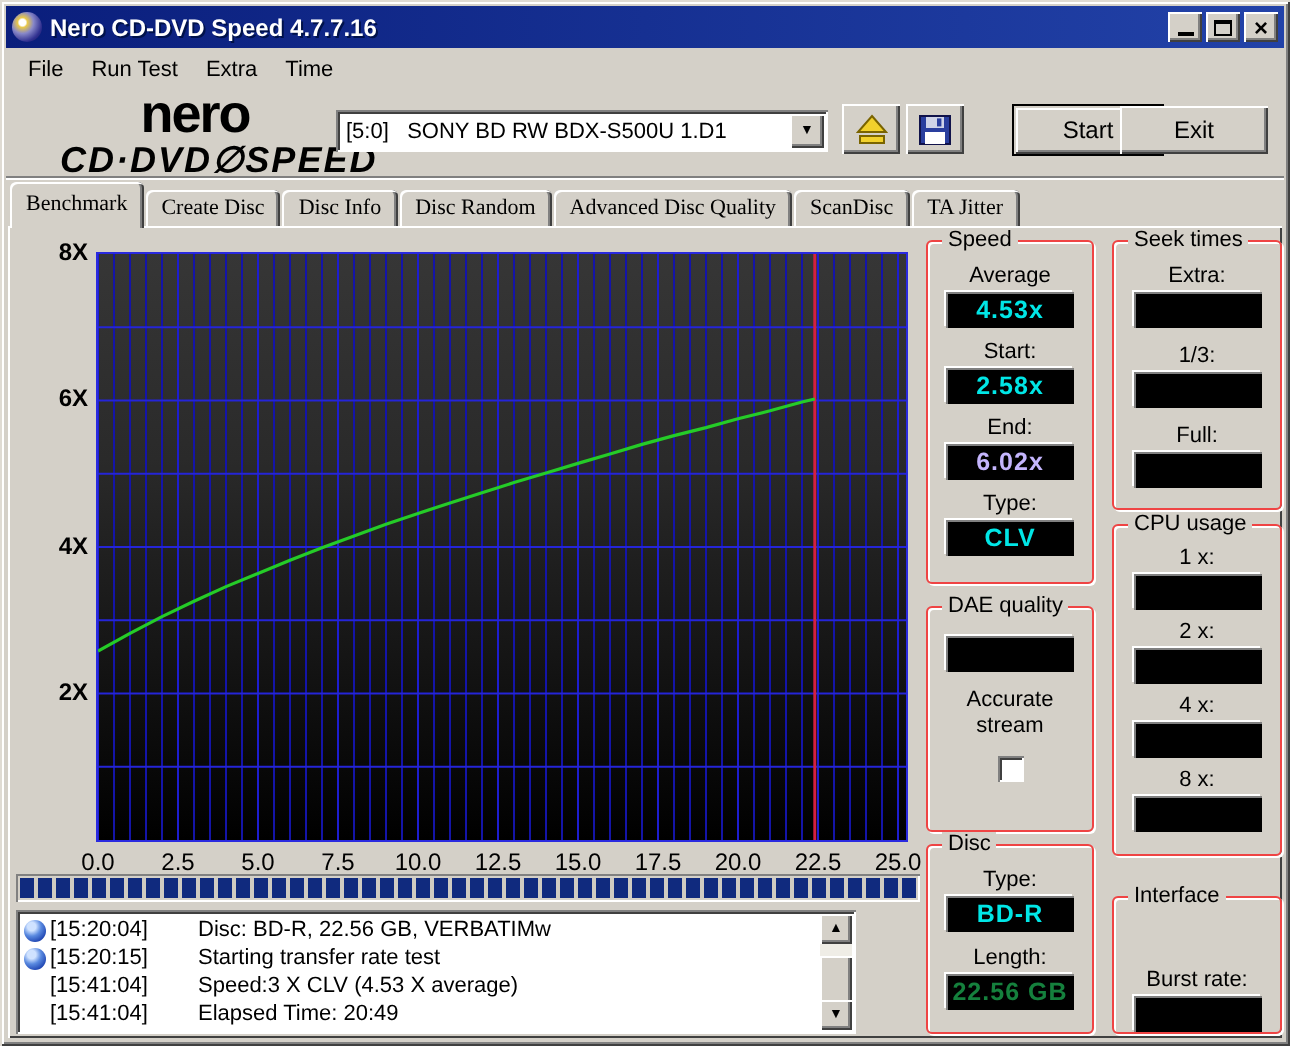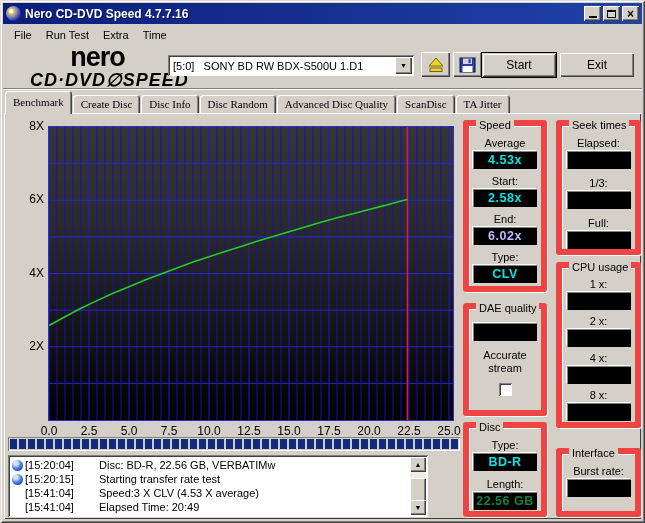--- a/index.html
+++ b/index.html
@@ -44,39 +44,39 @@
   .combo-btn { width:17px; height:17px; margin-right:2px; background:#d4d0c8;
     box-shadow: inset 1px 1px #fff, inset -1px -1px #404040, inset -2px -2px #808080;
     display:flex; align-items:center; justify-content:center; font-size:7px; }
 
   .toolbtn { position:absolute; top:52px; width:29px; height:25px; background:#d4d0c8;
     box-shadow: inset 1px 1px #fff, inset -1px -1px #404040, inset -2px -2px #808080;
     display:flex; align-items:center; justify-content:center; }
   .pushbtn { position:absolute; top:53px; width:74px; height:24px; background:#d4d0c8;
     box-shadow: inset 1px 1px #fff, inset -1px -1px #404040, inset -2px -2px #808080;
     display:flex; align-items:center; justify-content:center; font-size:12px; }
-  .pushbtn.default { outline:1px solid #000; box-shadow: inset 1px 1px #d4d0c8, inset -1px -1px #404040, inset 2px 2px #fff, inset -2px -2px #808080; }
+  .pushbtn.default { outline:1px solid #000; box-shadow: inset 1px 1px #d4d0c8, inset -1px -1px #404040, inset 2px 2px #fff, inset -2px -2px #808080; margin-left: 25px; }
 
   .hsep { position:absolute; left:3px; top:88px; width:639px; height:2px;
     border-top:1px solid #808080; border-bottom:1px solid #fff; }
 
   
   .tabstrip { position:absolute; left:5px; top:92px; height:22px; display:flex; align-items:flex-end;font-family:Liberation Serif, serif; }
   .tab { position:relative; height:19px; padding:3px 8px 0; margin-right:1px; background:#d4d0c8;
     border-radius:3px 3px 0 0;
     box-shadow: inset 1px 1px #fff, inset -1px 0 #404040, inset -2px 0 #808080; }
   .tab.active { height:23px; padding-top:5px; z-index:3;
     box-shadow: inset 1px 1px #fff, inset -1px 0 #404040, inset -2px 0 #808080; }
 
   .tabpage { position:absolute; left:4px; top:113px; width:637px; height:406px;
     box-shadow: inset 1px 1px #fff, inset -1px -1px #404040; background:#d4d0c8; }
 
   
   .ylabels { position:absolute; left:0; top:0; width:40px; height:300px; }
-  .ylabel { position:absolute; right:0; width:40px; text-align:right; font-size:12px; }
+  .ylabel { position:absolute; right:0; width:40px; text-align:right; font-size:12px;font-weight:bold; }
   .plotwrap { position:absolute; left:44px; top:13px; width:406px; height:295px;
     border:1px solid #2a2ae0; background:linear-gradient(#363636,#2a2a2a 35%,#141414 70%,#000); }
   .xlabels { position:absolute; left:45px; top:311px; width:404px; height:12px; }
   .xlabel { position:absolute; transform:translateX(-50%); font-size:12px; }
 
   .progress { position:absolute; left:4px; top:324px; width:452px; height:14px;
     box-shadow: inset 1px 1px #808080, inset -1px -1px #fff;
     padding:2px; }
   .progress-fill { width:100%; height:100%;
     background:repeating-linear-gradient(90deg,#102a7e 0 7px,#cfcbc2 7px 9px); }
@@ -94,21 +94,21 @@
 
   .scrollbar { position:absolute; right:2px; top:2px; width:16px; height:58px; background:#efede6; }
   .sbtn { position:absolute; left:0; width:16px; height:15px; background:#d4d0c8;
     box-shadow: inset 1px 1px #fff, inset -1px -1px #404040, inset -2px -2px #808080;
     display:flex; align-items:center; justify-content:center; font-size:7px; }
   .sbtn.up { top:0; } .sbtn.down { bottom:0; }
   .sthumb { position:absolute; left:0; top:21px; width:16px; height:24px; background:#d4d0c8;
     box-shadow: inset 1px 1px #fff, inset -1px -1px #404040, inset -2px -2px #808080; }
 
   
-  .groupbox { position:absolute; border:6px solid #ef4444; border-radius:3px;
+  .groupbox { position:absolute; border:1px solid #ef4444; border-radius:3px;
     box-shadow: 1px 1px 0 #fff, inset 1px 1px 0 #fff; }
   .group-title { position:absolute; top:-7px; left:7px; background:#d4d0c8; padding:0 3px; }
   .gcol { display:flex; flex-direction:column; align-items:center; height:100%; }
   .glabel { text-align:center; line-height:13px; }
   .lcd { width:64px; height:18px; background:#000; margin-top:1px;
     box-shadow: inset 1px 1px #808080, -1px -1px 0 #fff;
     display:flex; align-items:center; justify-content:center;
     font-weight:bold; font-size:12.5px; letter-spacing:0.5px; }
   .checkbox { width:13px; height:13px; background:#fff;
     box-shadow: inset 1px 1px #808080, inset -1px -1px #fff, inset 2px 2px #404040; }
@@ -117,21 +117,21 @@
   #g-speed .gcol { padding-top:11px; gap:6px; }
   #g-seek      { left:552px; top:7px;   width:85px; height:135px; }
   #g-seek .gcol { padding-top:11px; gap:8px; }
   #g-cpu       { left:552px; top:149px; width:85px; height:166px; }
   #g-cpu .gcol { padding-top:10px; gap:5px; }
   #g-dae       { left:459px; top:190px; width:84px; height:113px; }
   #g-dae .gcol { padding-top:13px; gap:8px; }
   #g-disc      { left:459px; top:309px; width:84px; height:95px; }
   #g-disc .gcol { padding-top:11px; gap:7px; }
   #g-iface     { left:552px; top:335px; width:85px; height:69px; }
-  #g-iface .gcol { padding-top:11px; gap:4px; }
+  #g-iface .gcol { padding-top:11px; gap:4px;justify-content:flex-end; }
 
   
   .save-icon svg, .eject-icon svg { display:block; }
 </style>
 </head>
 <body>
 
 <div class="window">
 
   <div class="titlebar">
@@ -343,21 +343,21 @@
           <div class="glabel">Type:</div>
           <div class="lcd lcd-text" style="color: rgb(0, 230, 230);">CLV</div>
         </div>
       </div>
     </div>
 
     <div class="groupbox" id="g-seek">
       <span class="group-title">Seek times</span>
       <div class="gcol">
         <div>
-          <div class="glabel">Elapsed:</div>
+          <div class="glabel">Extra:</div>
           <div class="lcd lcd-text" style="color: rgb(0, 230, 230);"></div>
         </div>
         <div>
           <div class="glabel">1/3:</div>
           <div class="lcd lcd-text" style="color: rgb(0, 230, 230);"></div>
         </div>
         <div>
           <div class="glabel">Full:</div>
           <div class="lcd lcd-text" style="color: rgb(0, 230, 230);"></div>
         </div>

